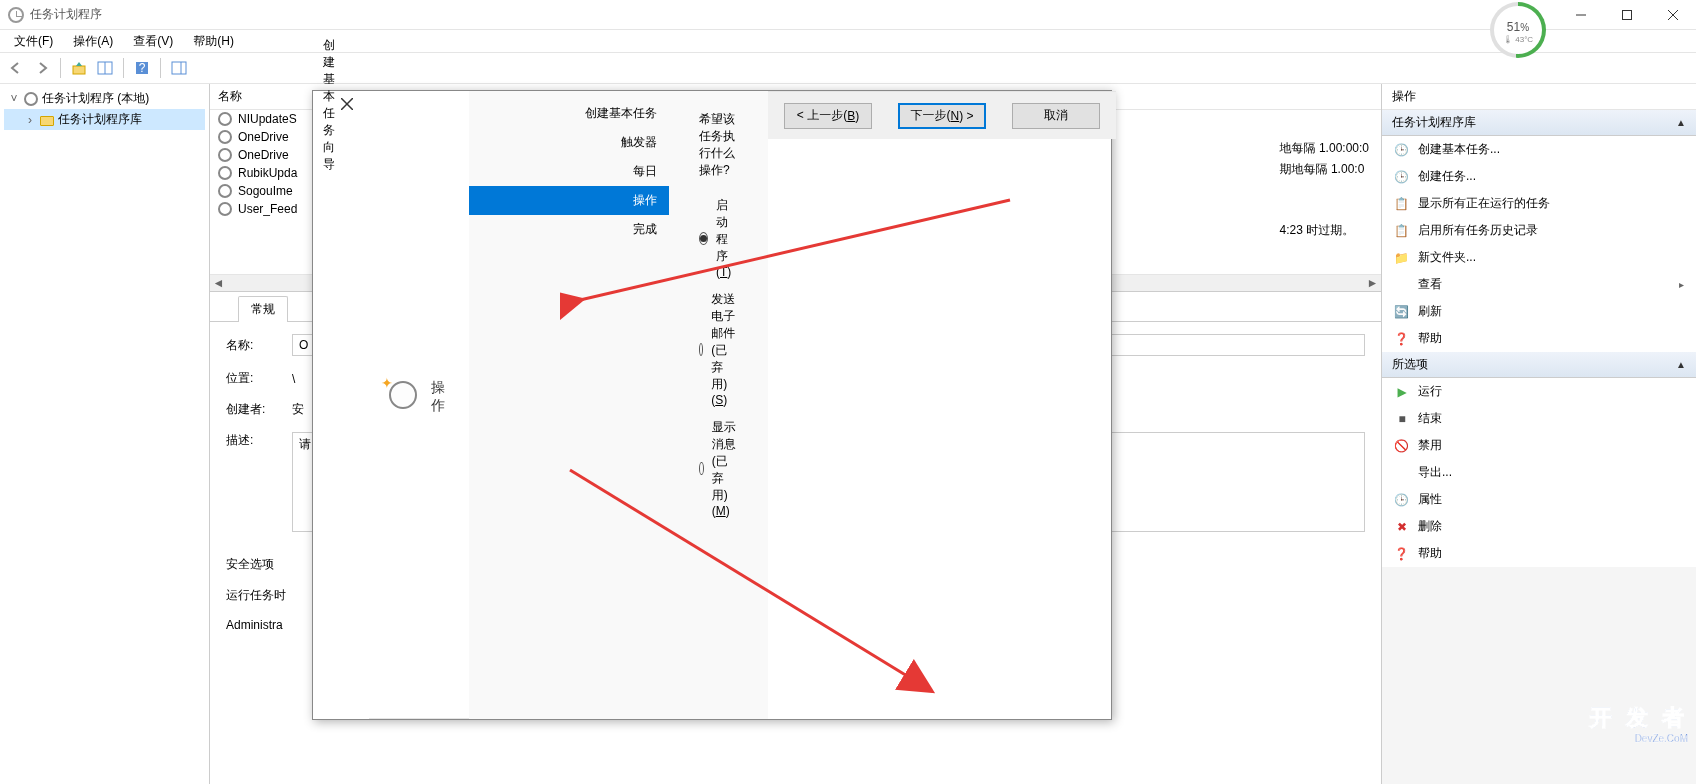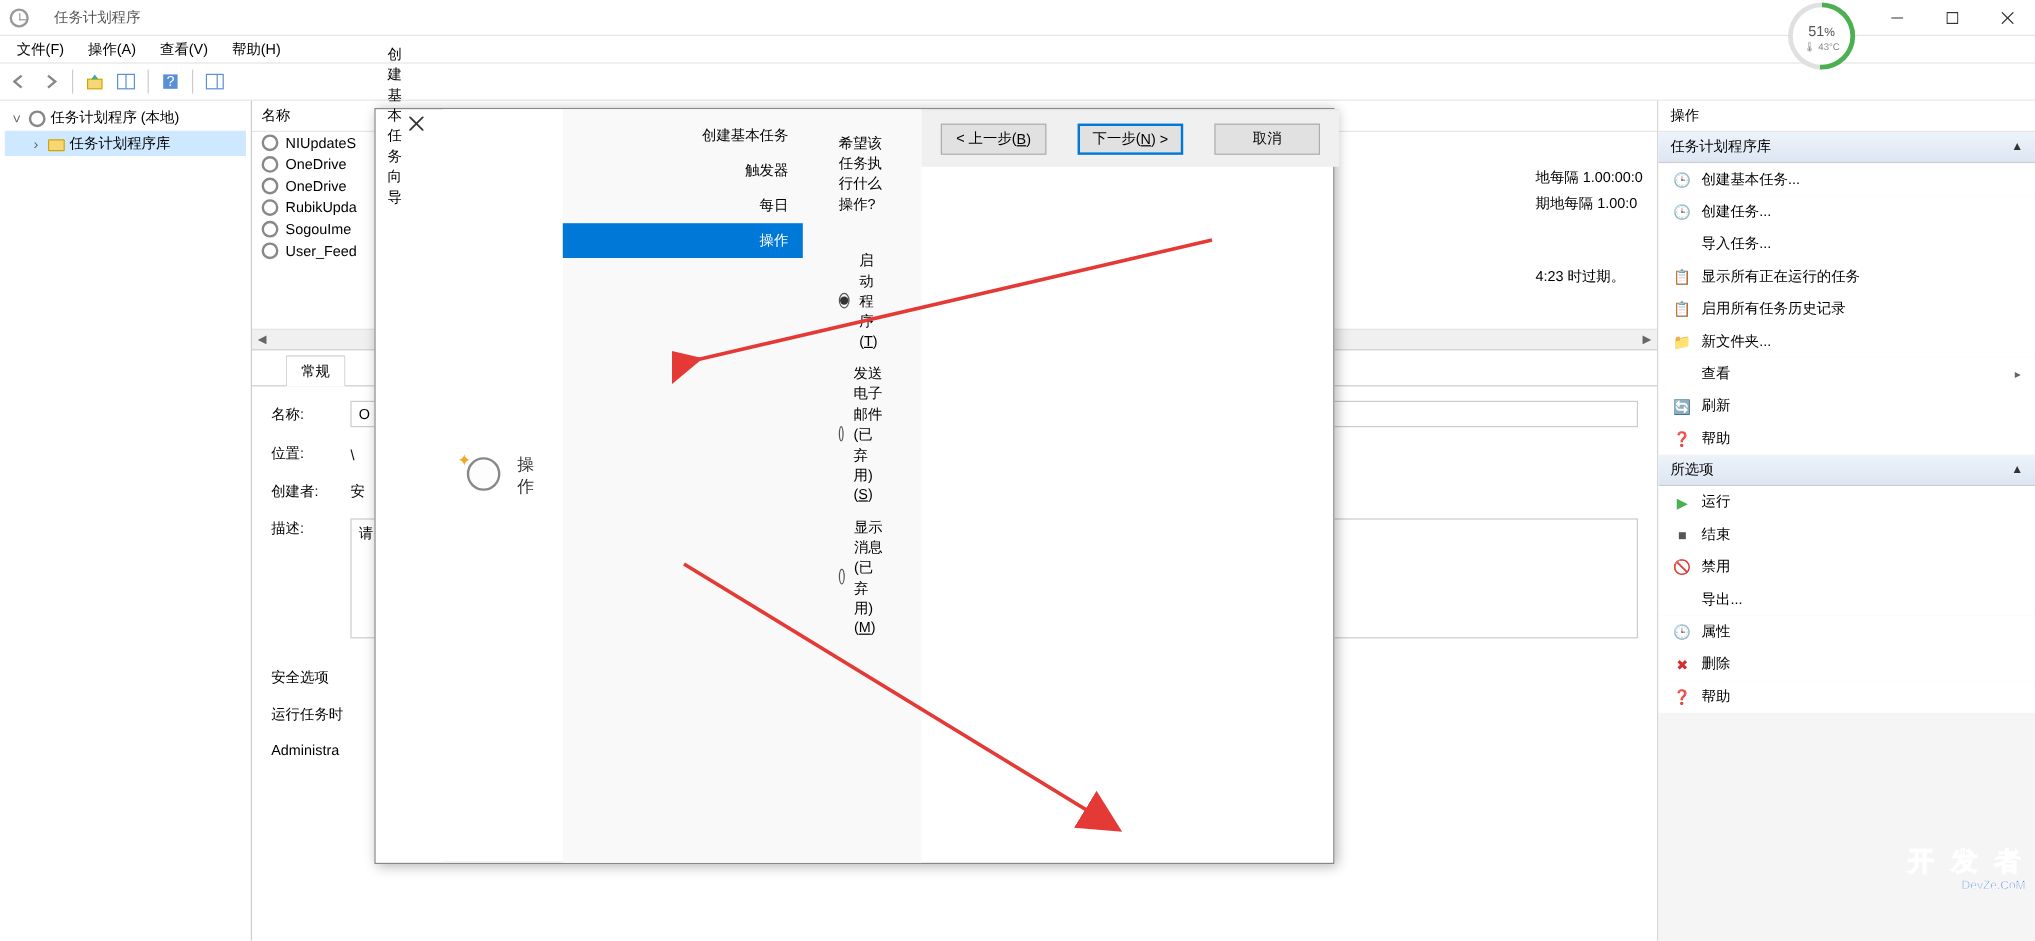--- a/index.html
+++ b/index.html
@@ -2,21 +2,21 @@
 <html><head>
 <meta charset="utf-8">
 <style>
 * { margin: 0; padding: 0; box-sizing: border-box; font-family: "Microsoft YaHei", "Segoe UI", sans-serif; font-size: 12px; }
 body { background: #fff; width: 1696px; height: 784px; overflow: hidden; position: relative; }
 
 
 .title-bar { height: 30px; display: flex; align-items: center; padding: 0 8px; border-bottom: 1px solid #e5e5e5; position: relative; }
 .title-bar .app-icon { width: 16px; height: 16px; margin-right: 6px; border-radius: 50%; border: 2px solid #999; position: relative; }
 .title-bar .app-icon::after { content: ''; position: absolute; width: 5px; height: 5px; border-left: 1px solid #999; border-bottom: 1px solid #999; top: 2px; left: 6px; }
-.title-bar .title { color: #555; margin-left: 15px; }
+.title-bar .title { color: #555; }
 .win-controls { position: absolute; right: 0; top: 0; display: flex; }
 .win-btn { width: 46px; height: 30px; display: flex; align-items: center; justify-content: center; color: #666; }
 
 
 .perf-indicator { position: absolute; right: 150px; top: 2px; width: 56px; height: 56px; border-radius: 50%; background: conic-gradient(#4CAF50 0% 51%, #e0e0e0 51% 100%); display: flex; align-items: center; justify-content: center; z-index: 5; }
 .perf-inner { width: 48px; height: 48px; border-radius: 50%; background: #fff; display: flex; flex-direction: column; align-items: center; justify-content: center; }
 .perf-pct { font-size: 16px; color: #555; }
 .perf-pct small { font-size: 10px; }
 .perf-temp { font-size: 8px; color: #888; }
 
@@ -79,21 +79,21 @@
 .dialog-header-icon { width: 32px; height: 32px; position: relative; }
 .dialog-header-icon .star { position: absolute; top: -6px; left: -8px; color: #f5a623; font-size: 14px; }
 .dialog-header-icon .clockface { width: 28px; height: 28px; border-radius: 50%; border: 2px solid #888; background: #fdfdfd; }
 .dialog-header-title { font-size: 14px; color: #333; }
 .dialog-body { flex: 1; display: flex; background: #f9f9f9; }
 .wizard-steps { width: 200px; padding: 8px 0; }
 .wiz-step { padding: 6px 12px; text-align: right; }
 .wiz-step.sub { padding-left: 28px; }
 .wiz-step.selected { background: #0078d7; color: #fff; }
 .wizard-content { flex: 1; padding: 20px 30px; }
-.wizard-prompt { margin-bottom: 24px; }
+.wizard-prompt { margin-bottom: 12px; }
 .radio-row { display: flex; align-items: center; gap: 8px; padding: 6px 0; }
 .radio { width: 13px; height: 13px; border-radius: 50%; border: 1px solid #555; display: inline-flex; align-items: center; justify-content: center; }
 .radio.checked::after { content: ''; width: 7px; height: 7px; border-radius: 50%; background: #333; }
 .u { text-decoration: underline; }
 .dialog-footer { height: 48px; display: flex; align-items: center; justify-content: flex-end; gap: 26px; padding: 0 16px; border-top: 1px solid #e5e5e5; background: #f0f0f0; }
 .dlg-btn { min-width: 88px; height: 26px; border: 1px solid #adadad; background: #e1e1e1; display: flex; align-items: center; justify-content: center; cursor: default; }
 .dlg-btn.primary { border: 2px solid #0078d7; }
 
 
 .red-arrow { position: absolute; z-index: 200; pointer-events: none; }
@@ -278,24 +278,20 @@
         <span>任务计划程序库</span>
         <span class="collapse">▲</span>
       </div>
       <div class="act-item">
           <span class="act-icon">🕒</span>
           <span>创建基本任务...</span>
         </div>
       <div class="act-item">
           <span class="act-icon">🕒</span>
           <span>创建任务...</span>
-        </div>
-      <div class="act-item">
-          <span class="act-icon"></span>
-          <span>导入任务...</span>
         </div>
       <div class="act-item">
           <span class="act-icon">📋</span>
           <span>显示所有正在运行的任务</span>
         </div>
       <div class="act-item">
           <span class="act-icon">📋</span>
           <span>启用所有任务历史记录</span>
         </div>
       <div class="act-item">
@@ -368,20 +364,21 @@
       <div class="clockface"></div>
     </div>
     <div class="dialog-header-title">操作</div>
   </div>
   <div class="dialog-body">
     <div class="wizard-steps">
       <div class="wiz-step">创建基本任务</div>
       <div class="wiz-step">触发器</div>
       <div class="wiz-step sub">每日</div>
       <div class="wiz-step selected">操作</div>
+      <div class="wiz-step">完成</div>
     </div>
     <div class="wizard-content">
       <div class="wizard-prompt">希望该任务执行什么操作?</div>
       <div class="radio-row">
         <span class="radio checked"></span>
         <span><span>启动程序(</span><span class="u">T</span><span>)</span></span>
       </div>
       <div class="radio-row">
         <span class="radio"></span>
         <span><span>发送电子邮件(已弃用)(</span><span class="u">S</span><span>)</span></span>

